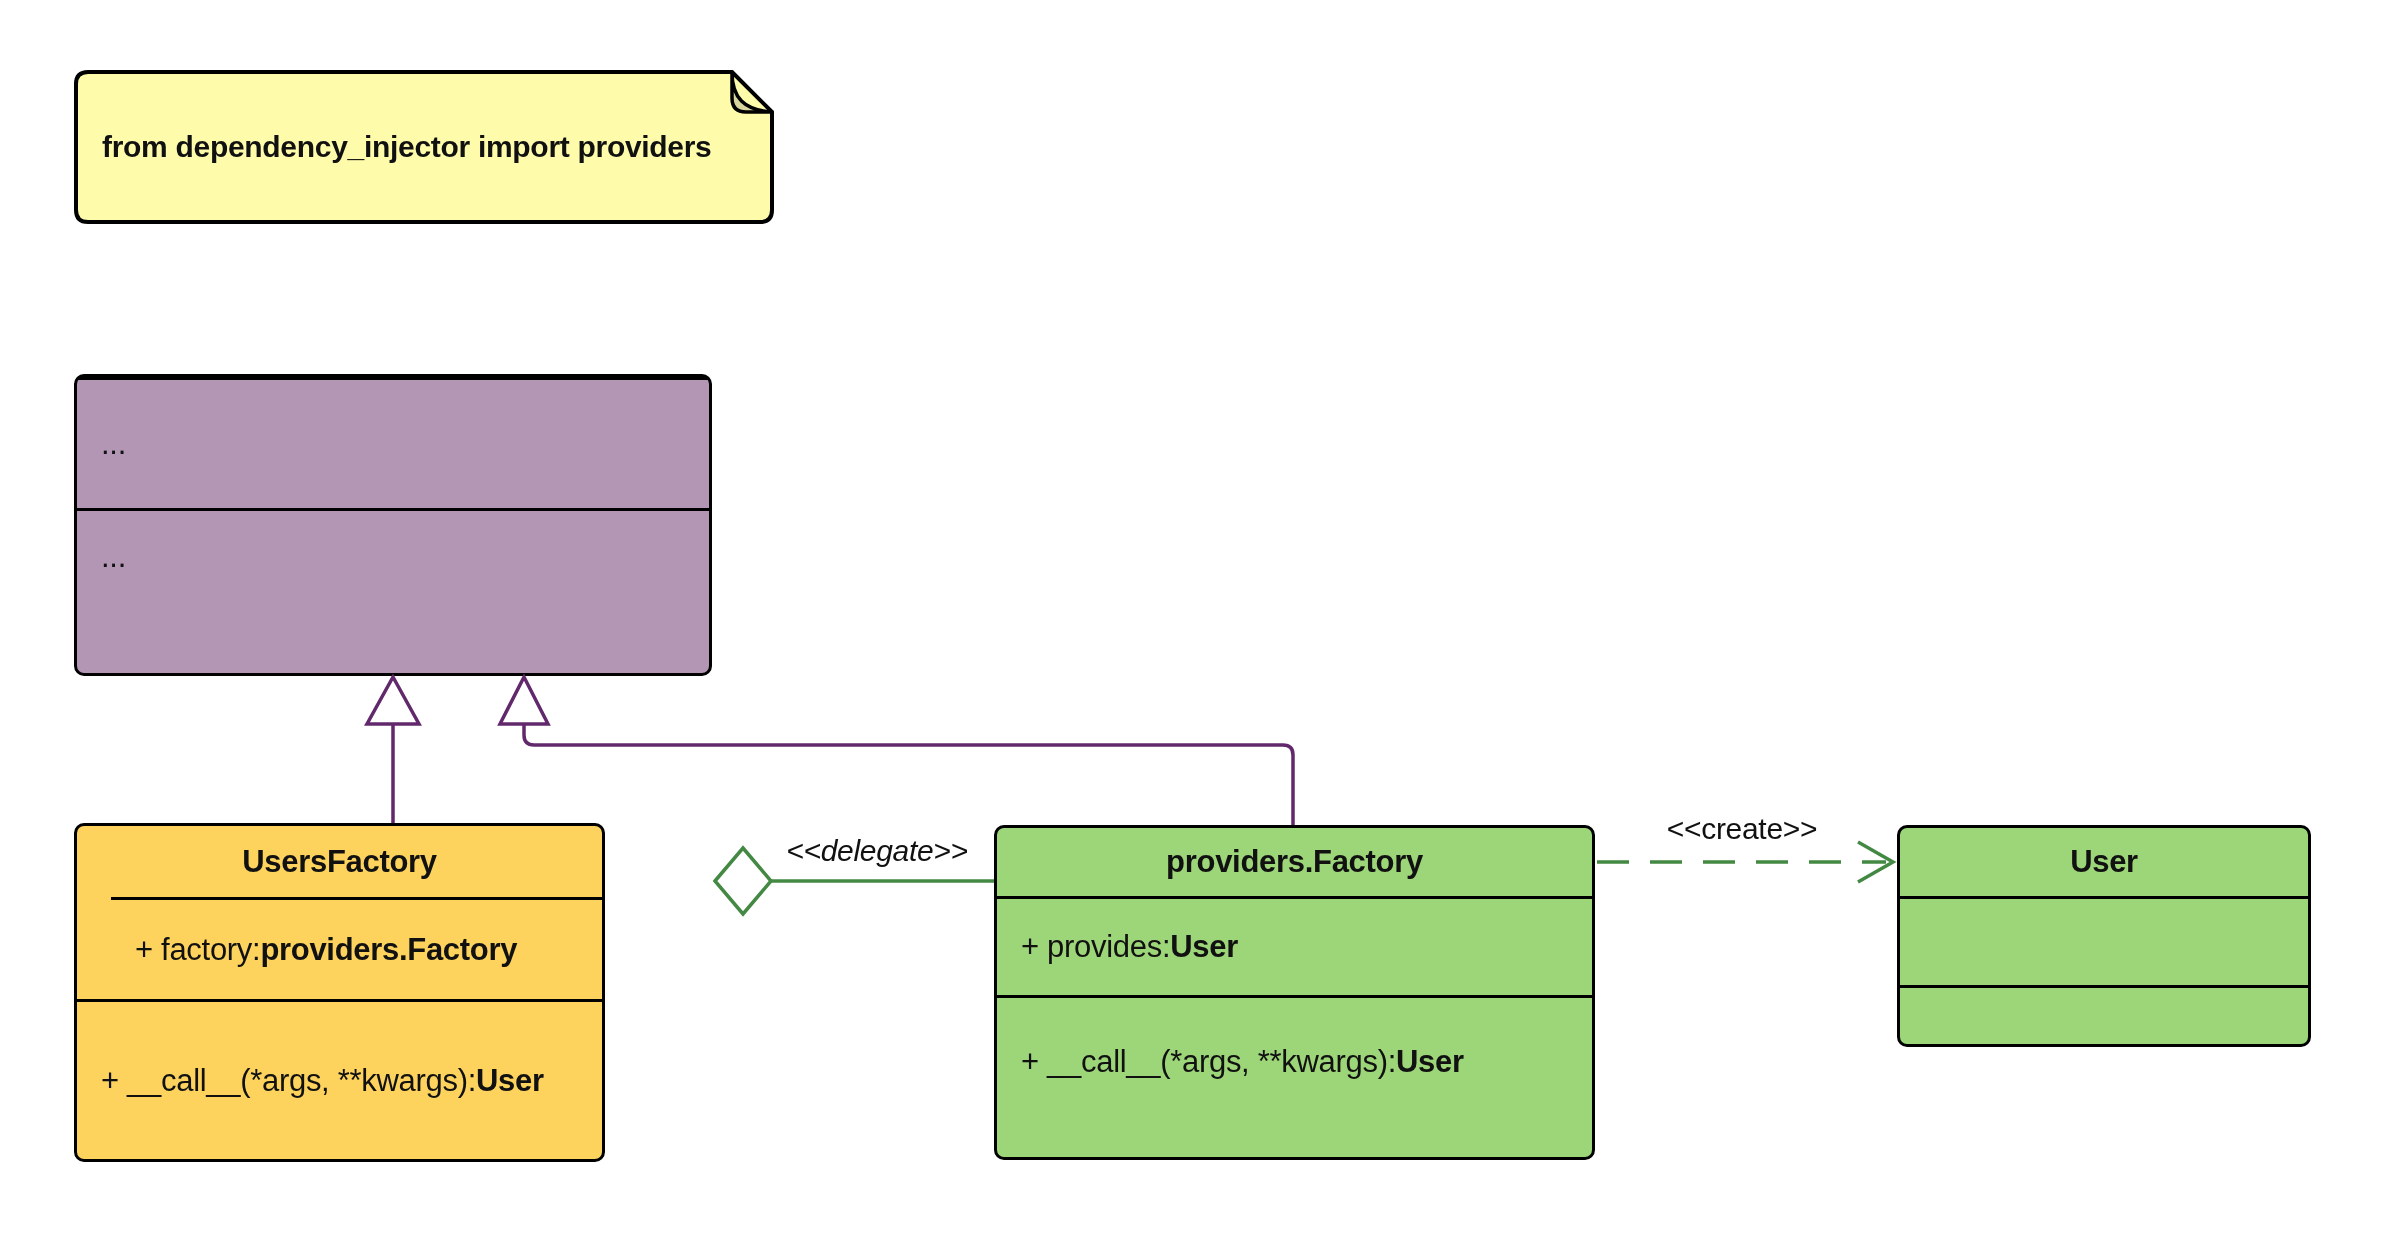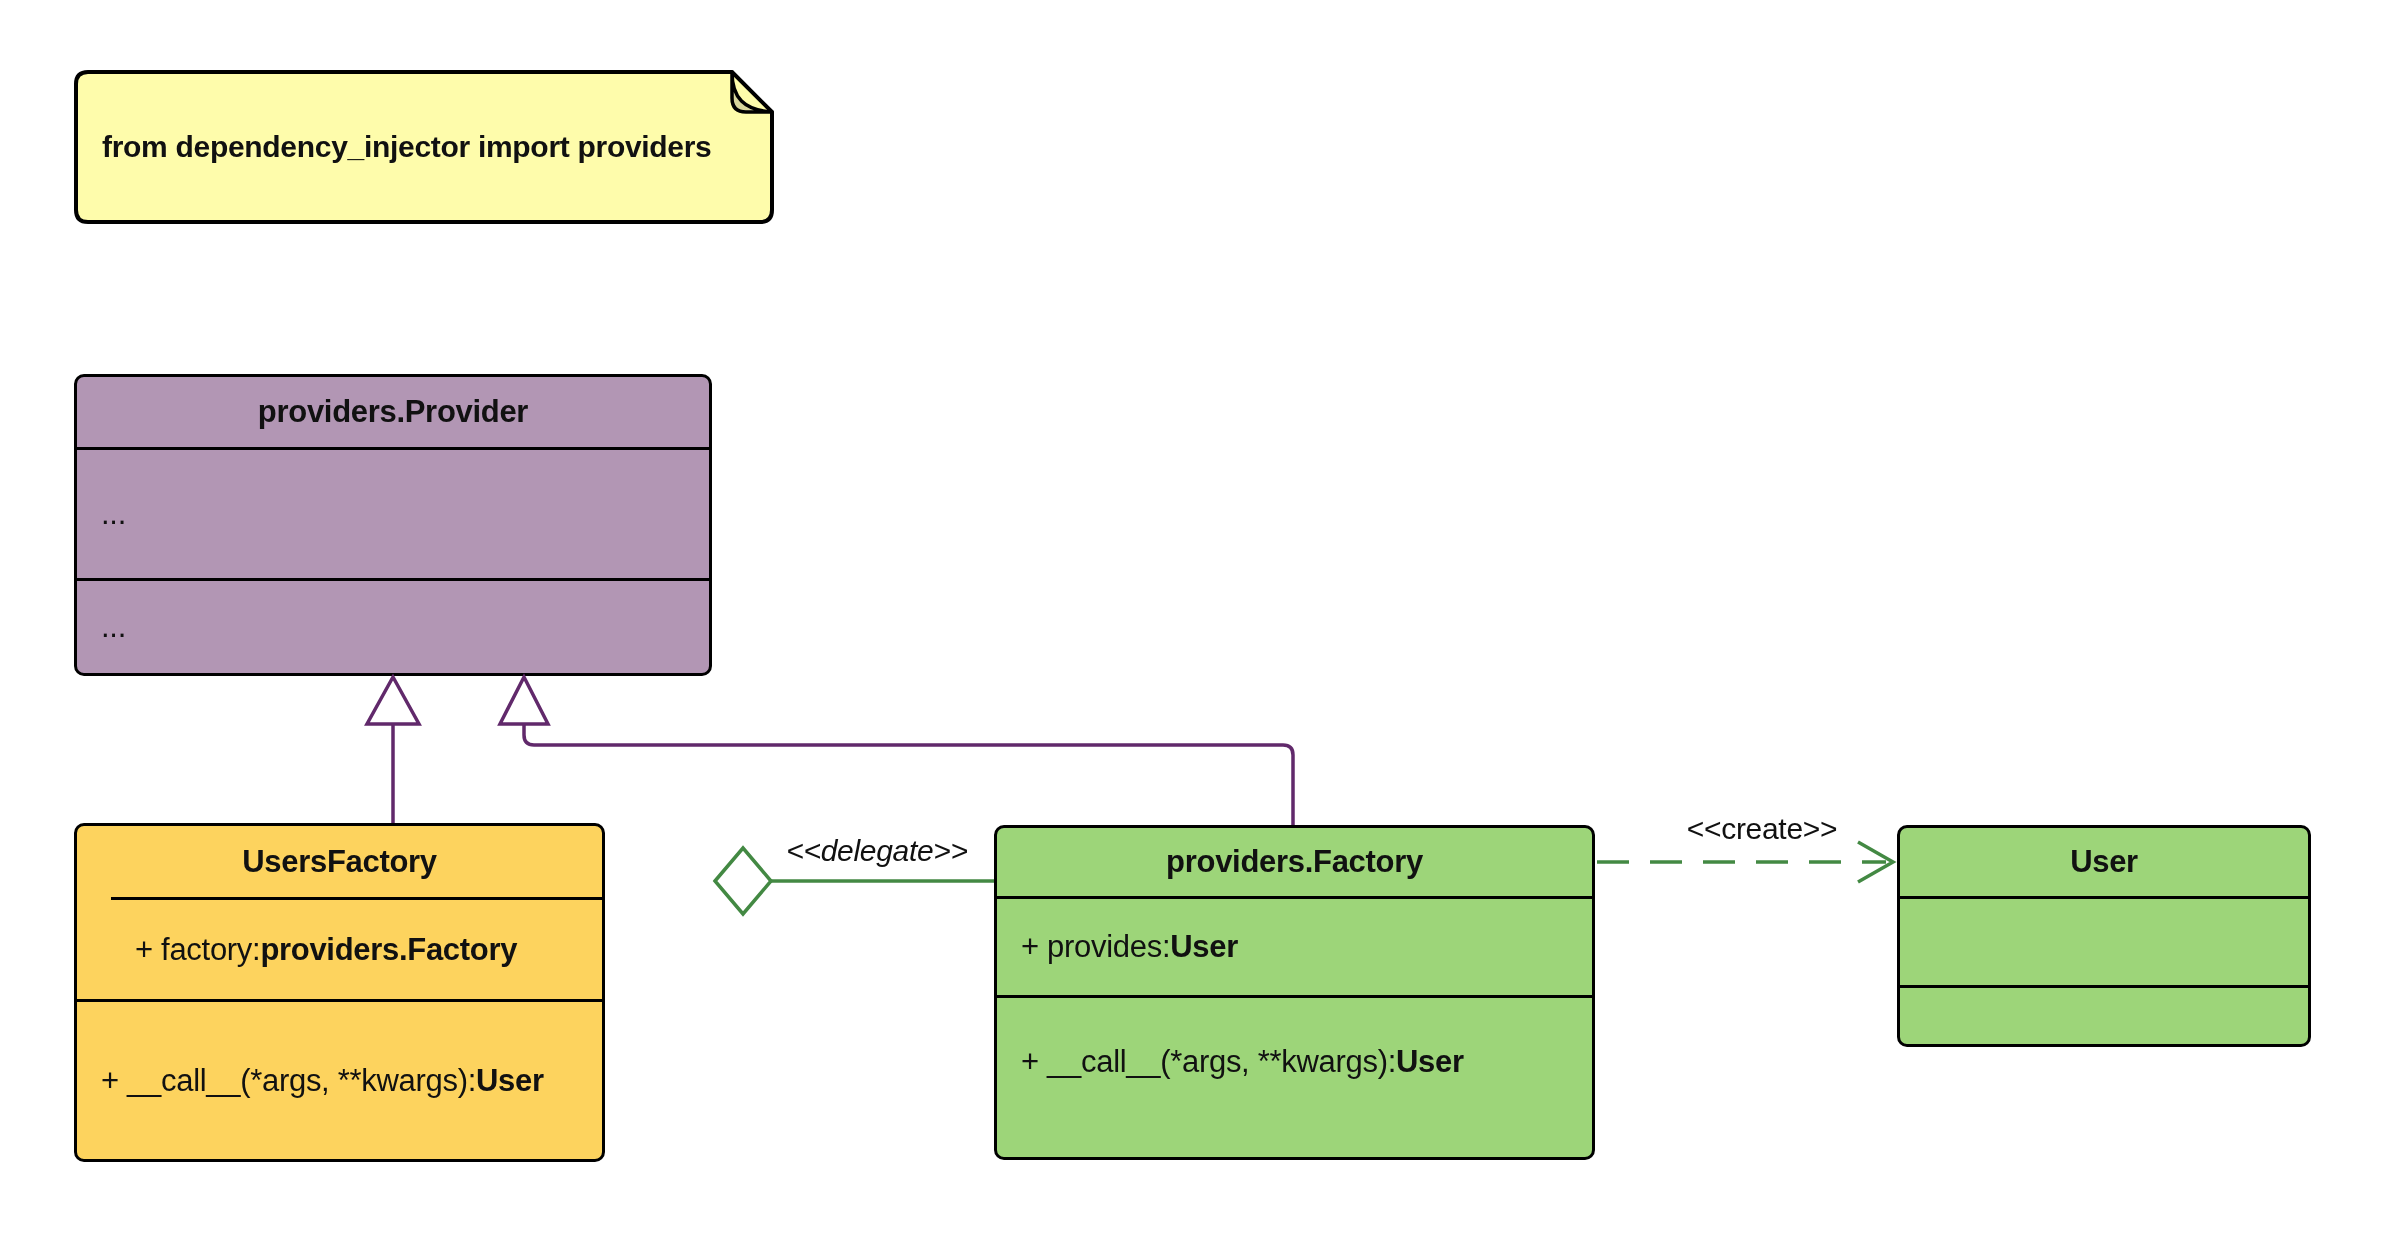--- a/index.html
+++ b/index.html
@@ -40,38 +40,37 @@
   .user-box .row-2{height:59px;}
 
   
   .note-svg{position:absolute;left:60px;top:56px;}
   .note-text{position:absolute;left:102px;top:72px;height:150px;width:650px;display:flex;align-items:center;
              font-weight:bold;font-size:30px;letter-spacing:-0.3px;}
 
   
   .edge-label{position:absolute;font-size:30px;white-space:nowrap;transform:translate(-50%,-50%);}
   .delegate-label{left:877px;top:851px;font-style:italic;}
-  .create-label{left:1742px;top:829px;margin-left:20px;}
+  .create-label{left:1742px;top:829px;}
 
   
   .edges{position:absolute;left:0;top:0;pointer-events:none;}
 </style>
 </head>
 <body>
 
 <div class="canvas">
 
   <svg class="note-svg" width="730" height="180" viewBox="0 0 730 180">
     <path d="M 28 16 L 672 16 L 712 56 L 712 154 Q 712 166 700 166 L 28 166 Q 16 166 16 154 L 16 28 Q 16 16 28 16 Z" fill="var(--note-fill)" stroke="var(--border)" stroke-width="4" stroke-linejoin="round"></path>
     <path d="M 672 16 C 672 42 684 54 712 56 L 686 56 Q 672 56 672 42 Z" fill="var(--note-fold)" stroke="var(--border)" stroke-width="3.5" stroke-linejoin="round"></path>
   </svg>
   <div class="note-text">from dependency_injector import providers</div>
 
   <div class="uml-class provider-box">
-    <div class="title">providers.Provider</div>
     <div class="row row-1">...</div>
     <div class="row row-2">...</div>
   </div>
 
   <div class="uml-class usersfactory-box">
     <div class="title">UsersFactory</div>
     <div class="row row-1">
         <span>+ factory: </span>
         <b>providers.Factory</b>
       </div>

